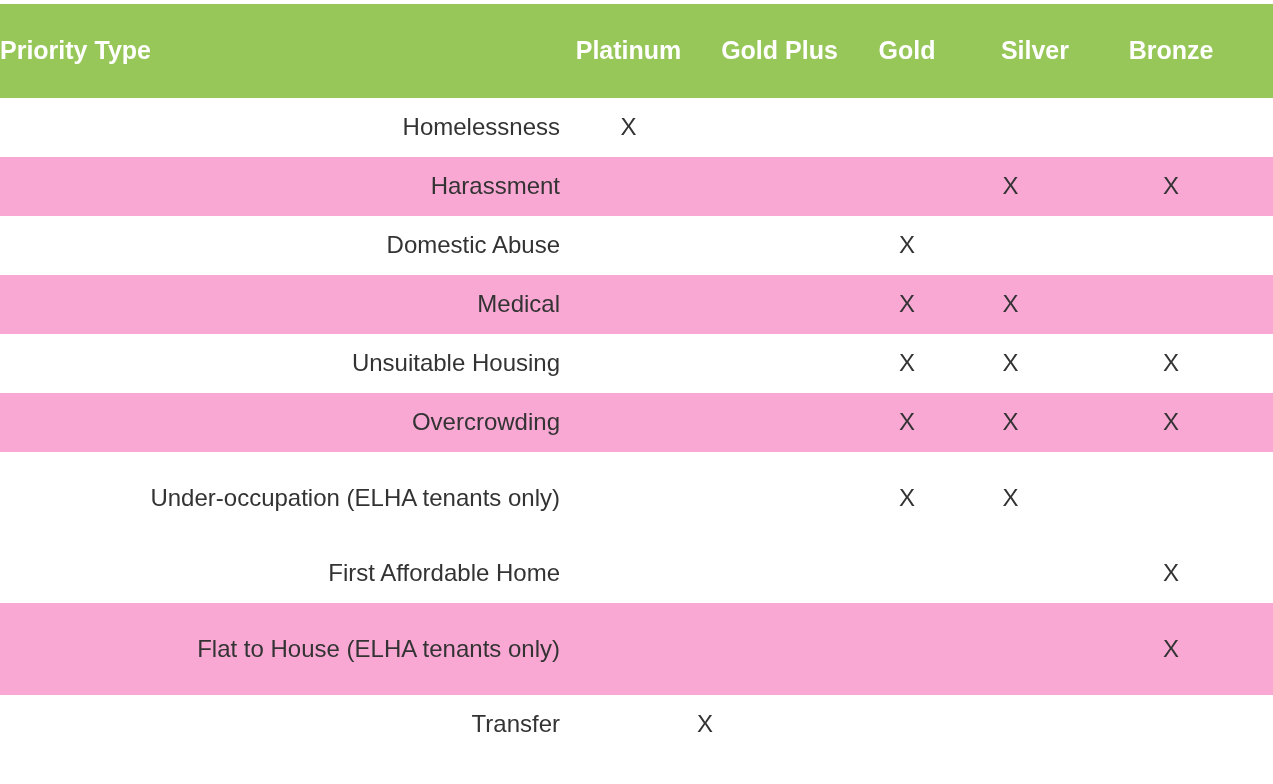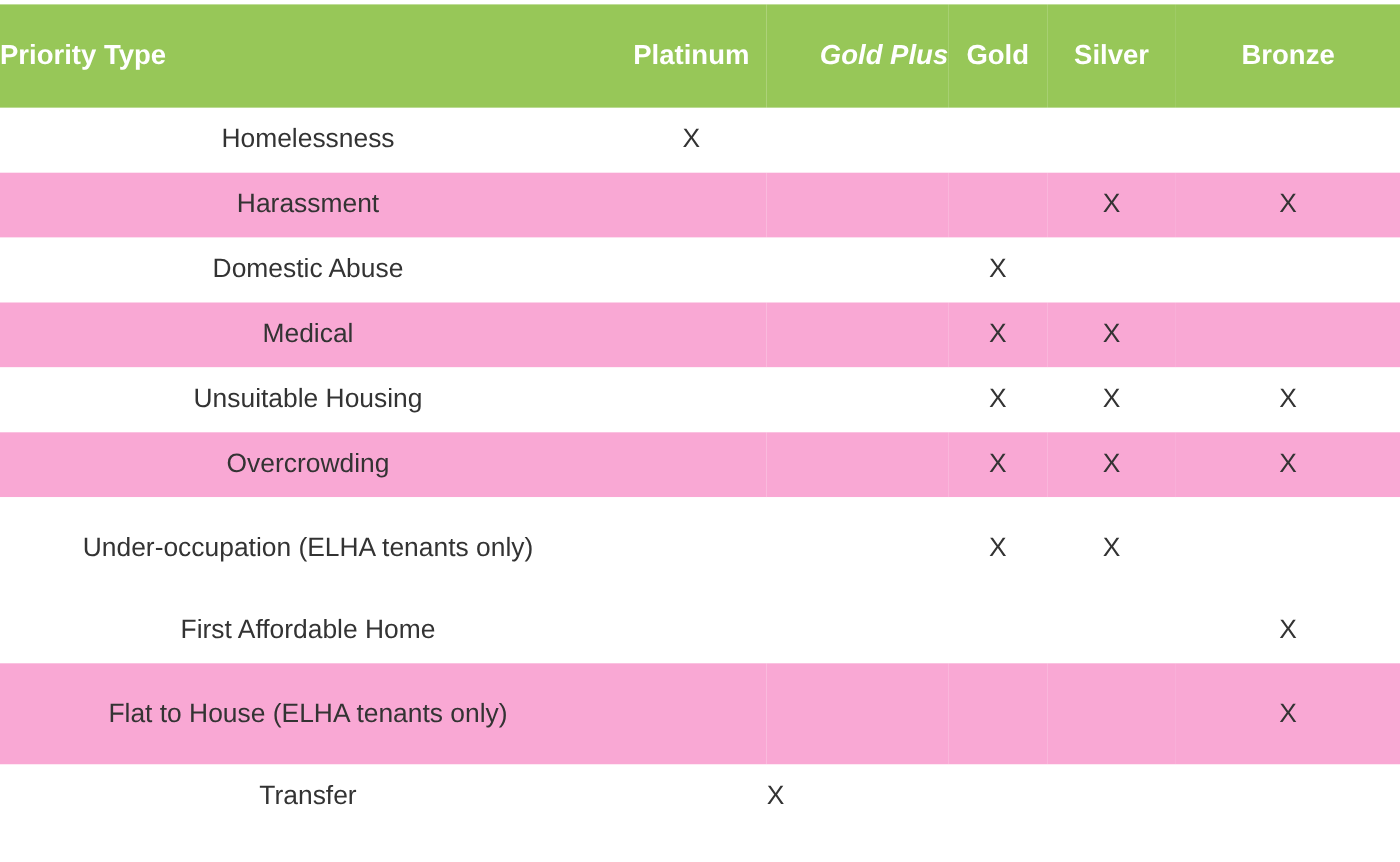--- a/index.html
+++ b/index.html
@@ -42,30 +42,29 @@
     text-align: left;
     padding-left: 16px;
   }
   th.col-platinum {
     width: 137px;
     text-align: center;
     margin-top: 26px;
   }
   th.col-goldplus {
     width: 165px;
-    text-align: right;
+    text-align: center;
     padding-left: 37px;
-    font-style: italic;
   }
   th.col-gold {
     width: 90px;
   }
   th.col-silver {
     width: 117px;
-    text-align: center;
+    text-align: right;
   }
   th.col-bronze {
     width: 204px;
     text-align: center;
     padding-right: 38px;
   }
 
   
   .priority-table tbody tr {
     background: #ffffff;
@@ -77,21 +76,21 @@
     font-size: 24px;
     font-weight: normal;
     color: #333333;
     height: 59px;
     padding: 4px 0;
     vertical-align: middle;
     line-height: 1.28;
     border: none;
   }
   td.cell-priority {
-    text-align: center;
+    text-align: right;
     padding-left: 16px;
     padding-right: 8px;
   }
   td.cell-mark {
     text-align: center;
     font-weight: bold;
     font-size: 25px;
     color: #2e2e2e;
   }
   td.cell-goldplus {

